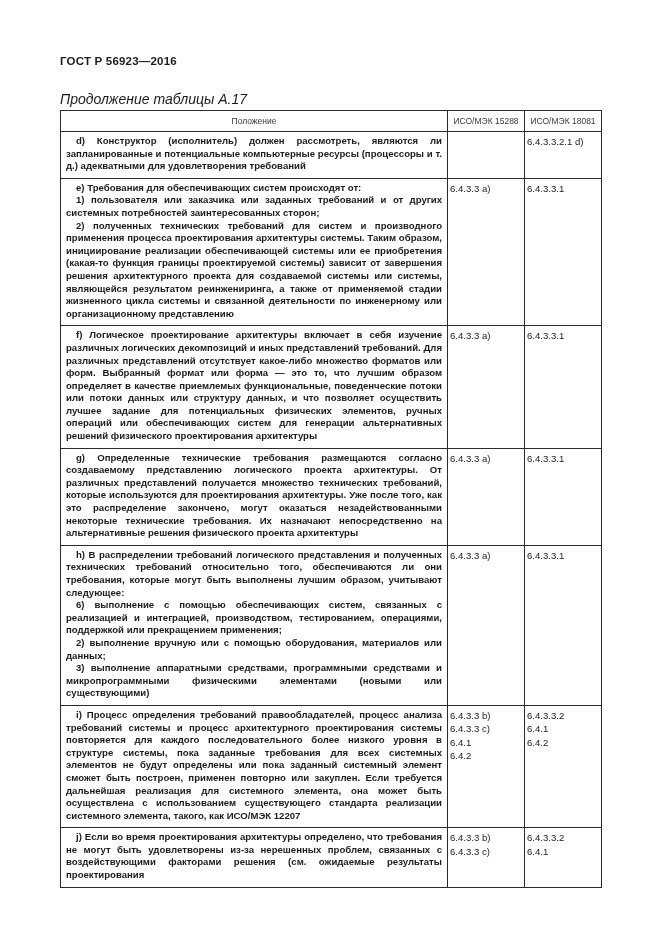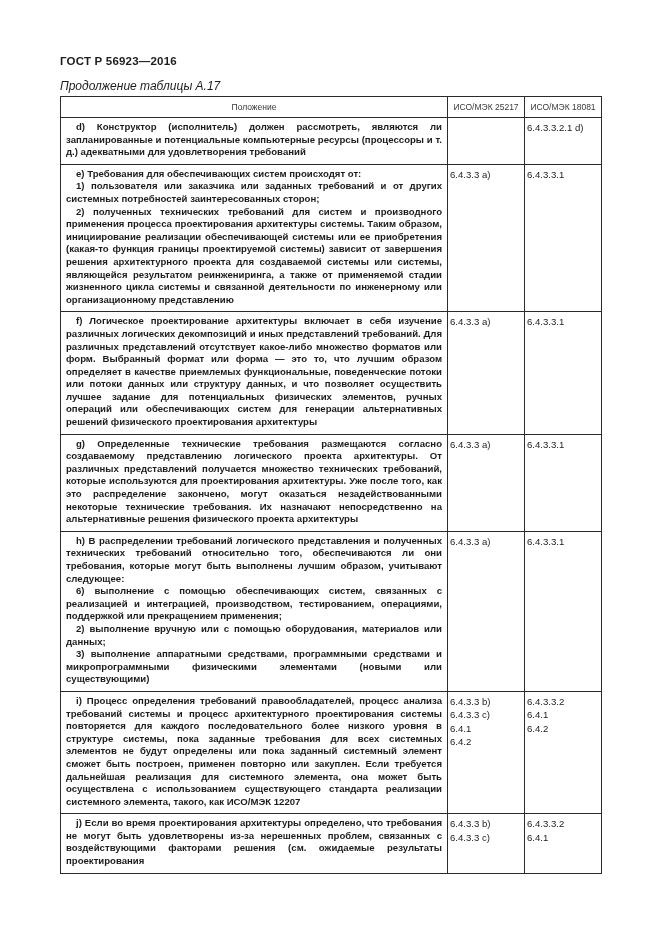--- a/index.html
+++ b/index.html
@@ -18,22 +18,22 @@
     height: 935px;
     padding: 55px 60px 0 60px;
   }
   .doc-header {
     font-weight: bold;
     font-size: 11.5px;
     letter-spacing: 0.2px;
   }
   .table-caption {
     font-style: italic;
-    font-size: 12px;
-    margin-top: 12px;
+    font-size: 14px;
+    margin-top: 24px;
     margin-bottom: 3px;
   }
   table.gost-table {
     border-collapse: collapse;
     width: 541px;
     table-layout: fixed;
   }
   table.gost-table th,
   table.gost-table td {
     border: 1px solid #2b2b2b;
@@ -78,21 +78,21 @@
 
   <table class="gost-table">
     <colgroup>
       <col class="c-pos">
       <col class="c-ref">
       <col class="c-ref">
     </colgroup>
     <thead>
       <tr>
         <th>Положение</th>
-        <th>ИСО/МЭК 25217</th>
+        <th>ИСО/МЭК 15288</th>
         <th>ИСО/МЭК 18081</th>
       </tr>
     </thead>
     <tbody>
         <tr>
           <td class="cell-position">
             <div class="para">d) Конструктор (исполнитель) должен рассмотреть, являются ли запланированные и потенциальные компьютерные ресурсы (процессоры и т. д.) адекватными для удовлетворения требований</div>
           </td>
           <td class="cell-ref"></td>
           <td class="cell-ref">

